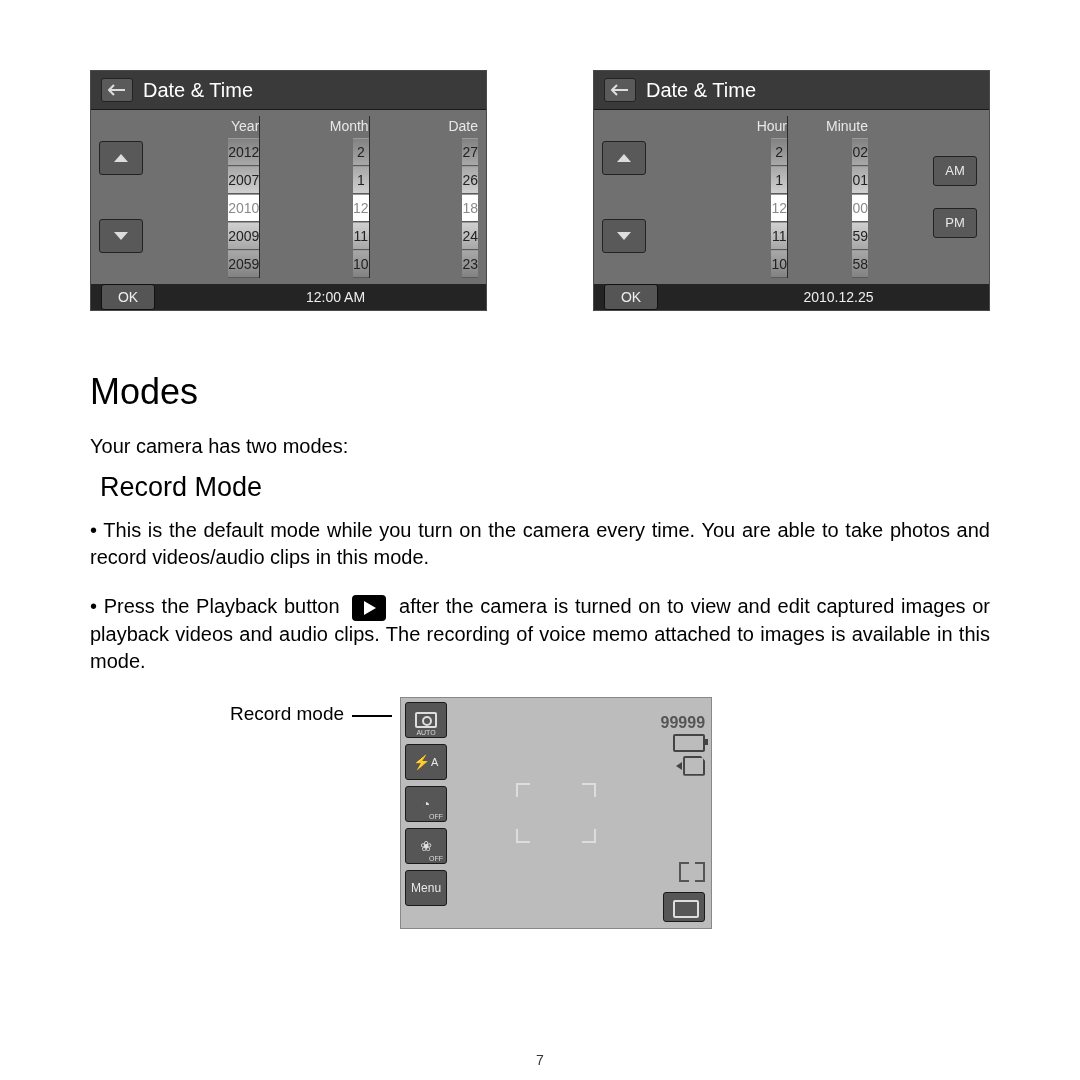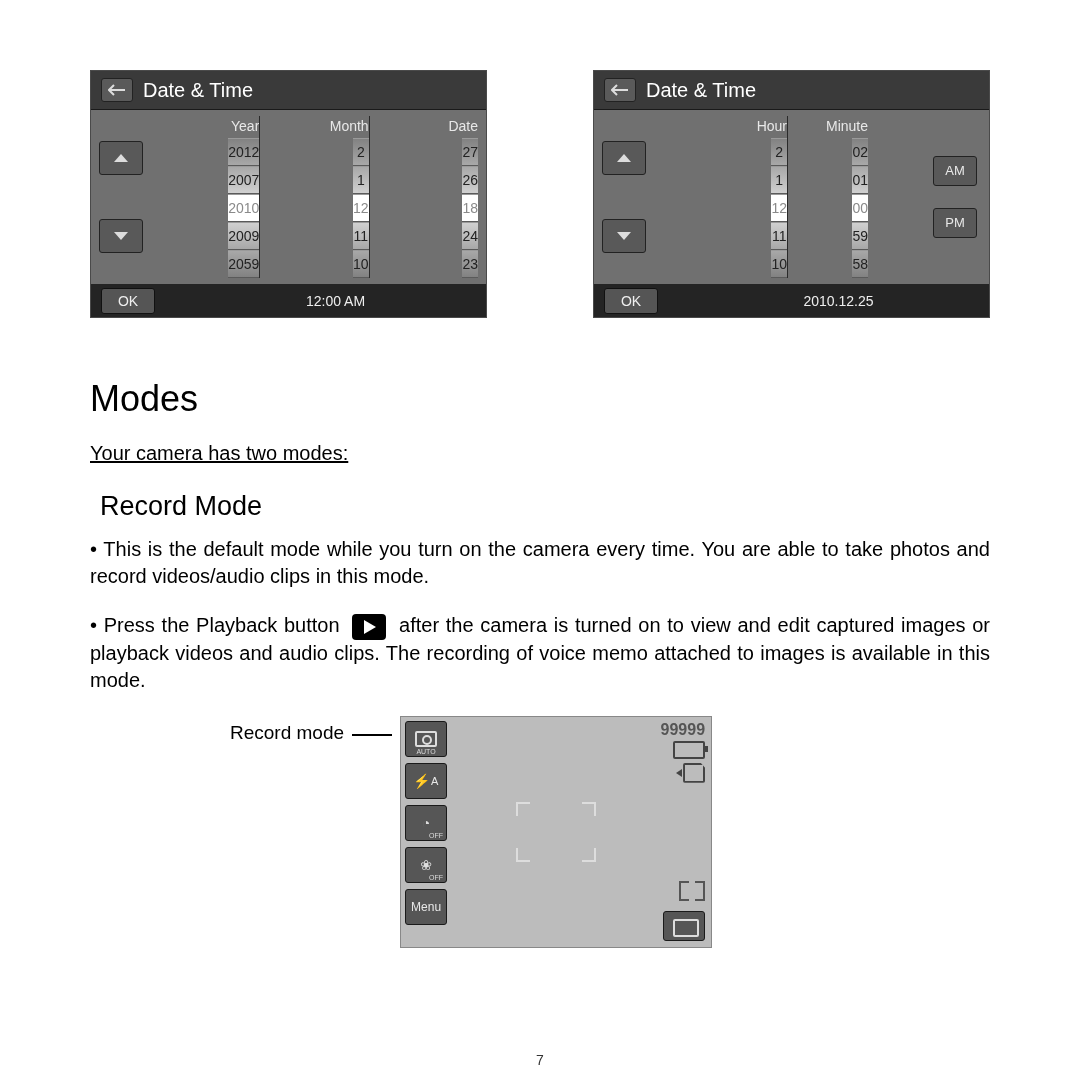--- a/index.html
+++ b/index.html
@@ -132,21 +132,21 @@
     font-size: 13px;
     background: #595959;
     border: 1px solid #222;
     border-radius: 3px;
     color: #e8e8e8;
   }
 
   .shot-footer {
     display: flex;
     align-items: center;
-    height: 33px;
+    height: 26px;
     background: #242424;
     padding: 0 10px;
     gap: 40px;
   }
   .footer-ok {
     width: 52px;
     height: 24px;
     line-height: 24px;
     text-align: center;
     font-size: 14px;
@@ -163,22 +163,21 @@
   }
 
   
   h1.modes {
     font-size: 36px;
     font-weight: 400;
     margin: 0 0 22px 0;
   }
   p.intro {
     font-size: 20px;
-    margin: 0 0 26px 0;
-    text-decoration: underline;
+    margin: 0 0 14px 0;
   }
   h2.sub {
     font-size: 27px;
     font-weight: 400;
     margin: 10px 0 14px 10px;
   }
   p.body {
     font-size: 20px;
     line-height: 1.35;
     margin: 0 0 22px 0;
@@ -242,21 +241,21 @@
     height: 34px;
     background: #565656;
     border: 1px solid #1a1a1a;
     border-radius: 3px;
     display:flex;align-items:center;justify-content:center;
     color:#e8e8e8;font-size:11px;
     position:relative;
   }
   .rec-icon.menu { font-size:12px; }
   .rec-right-top {
-    position:absolute; right:6px; top:4px;
+    position:absolute; right:6px; top:16px;
     text-align:right;
     color:#555; font-size:16px; font-weight:bold;
     display:flex;flex-direction:column;align-items:flex-end;gap:2px;
   }
   .battery {
     width:28px;height:14px;border:2px solid #444;border-radius:2px;position:relative;
   }
   .battery::after{content:"";position:absolute;right:-5px;top:3px;width:3px;height:6px;background:#444;}
   .sd {
     width:22px;height:20px;margin-top:2px;position:relative;

